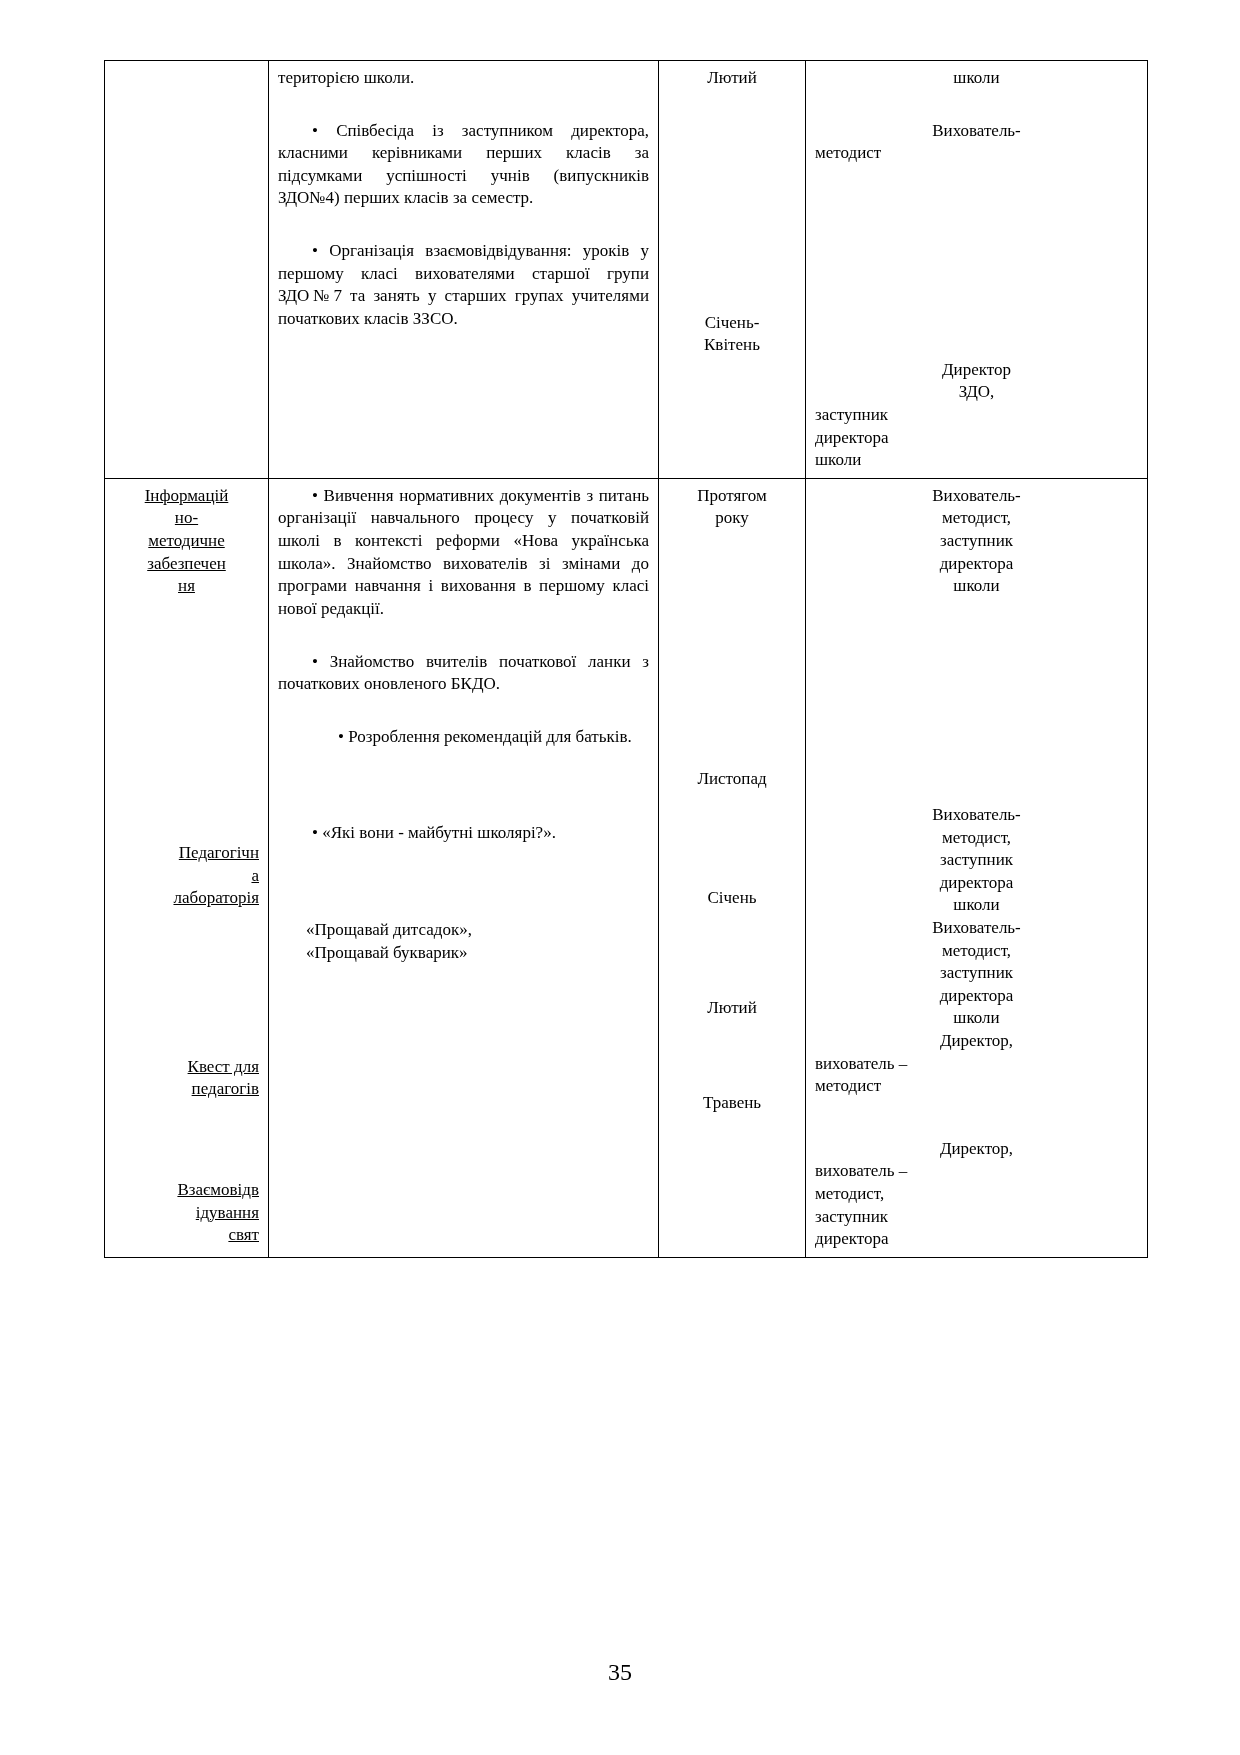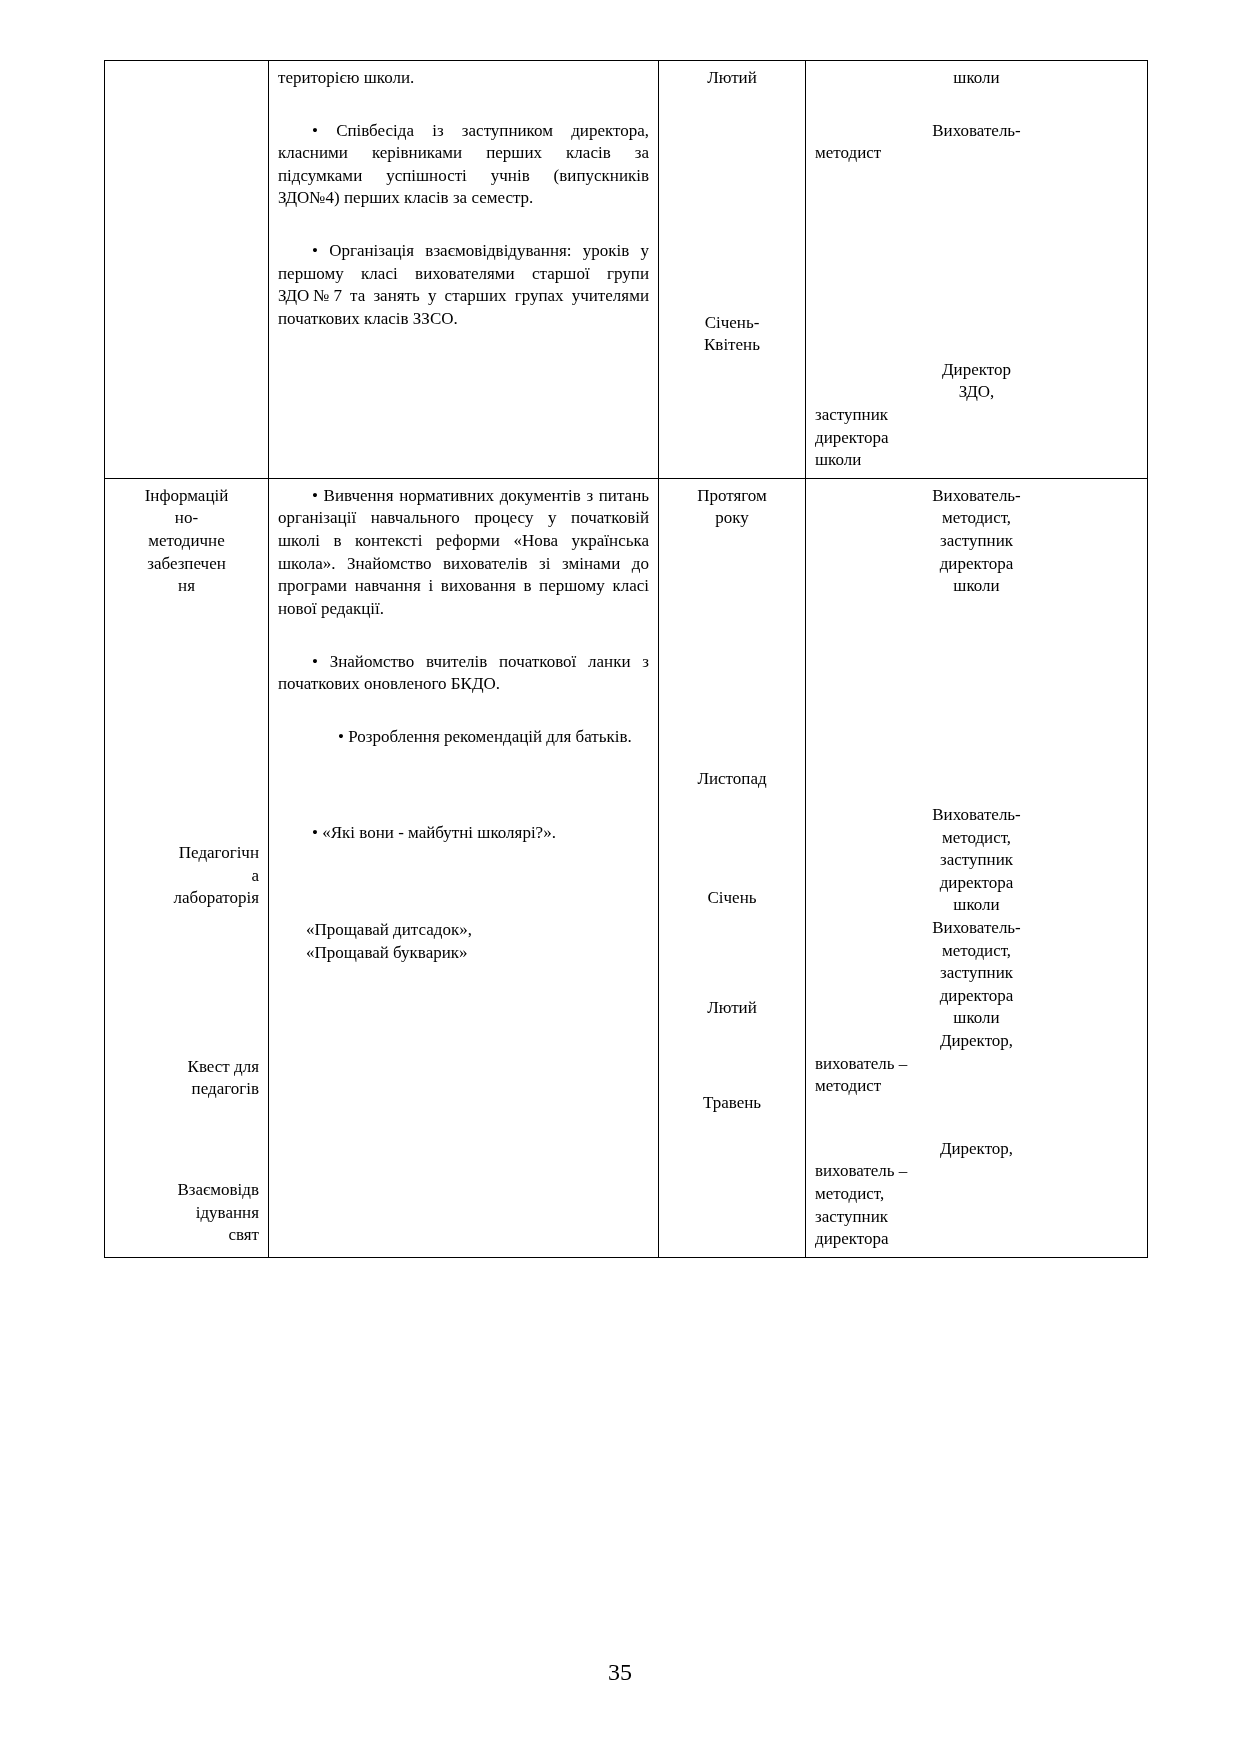--- a/index.html
+++ b/index.html
@@ -64,20 +64,21 @@
   }
   .gap-m { height: 30px; }
   .gap-xl { height: 74px; }
   .gap-h { height: 150px; }
 
   
   .c1txt {
     text-align: center;
     margin: 0;
     word-break: break-word;
+    text-decoration: underline;
   }
   .c1txt.lft { text-align: right; }
 
   
   .datetxt { text-align: center; margin: 0; }
 
   
   .resp { text-align: center; margin: 0; }
 
   .pagenum {

